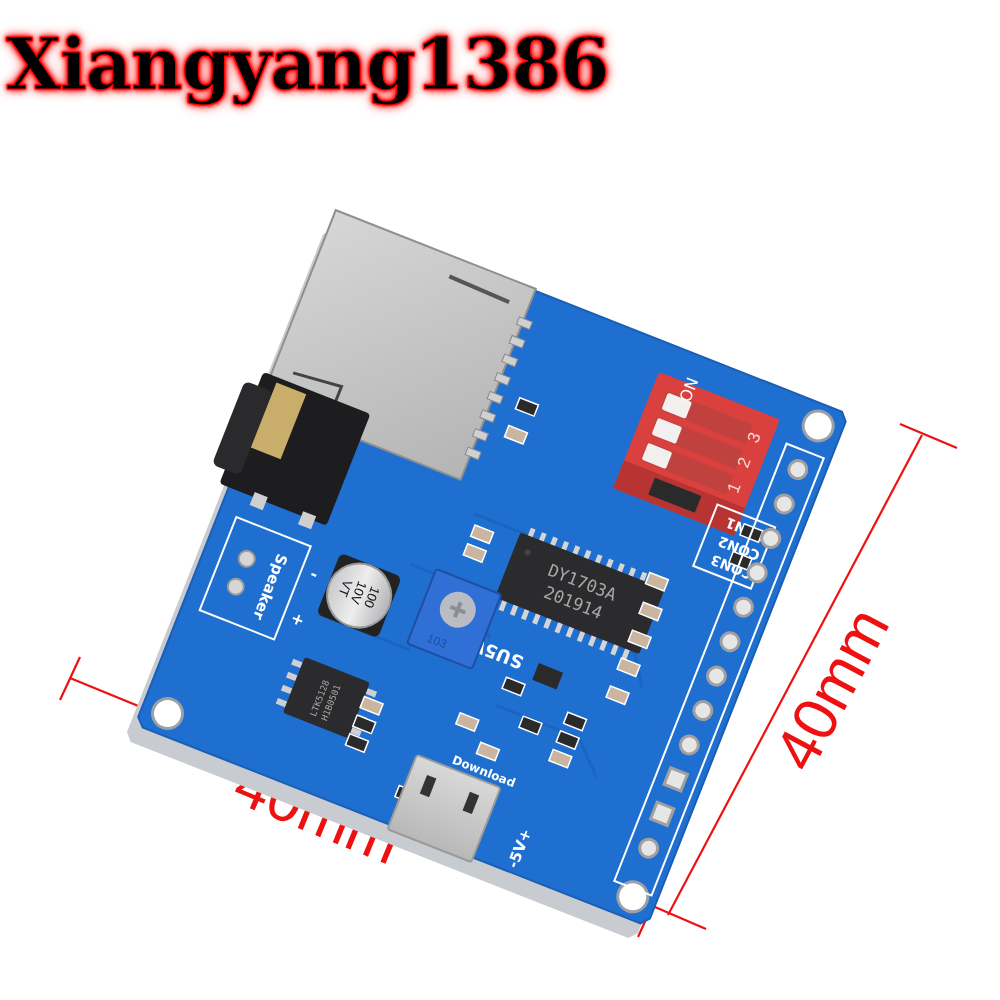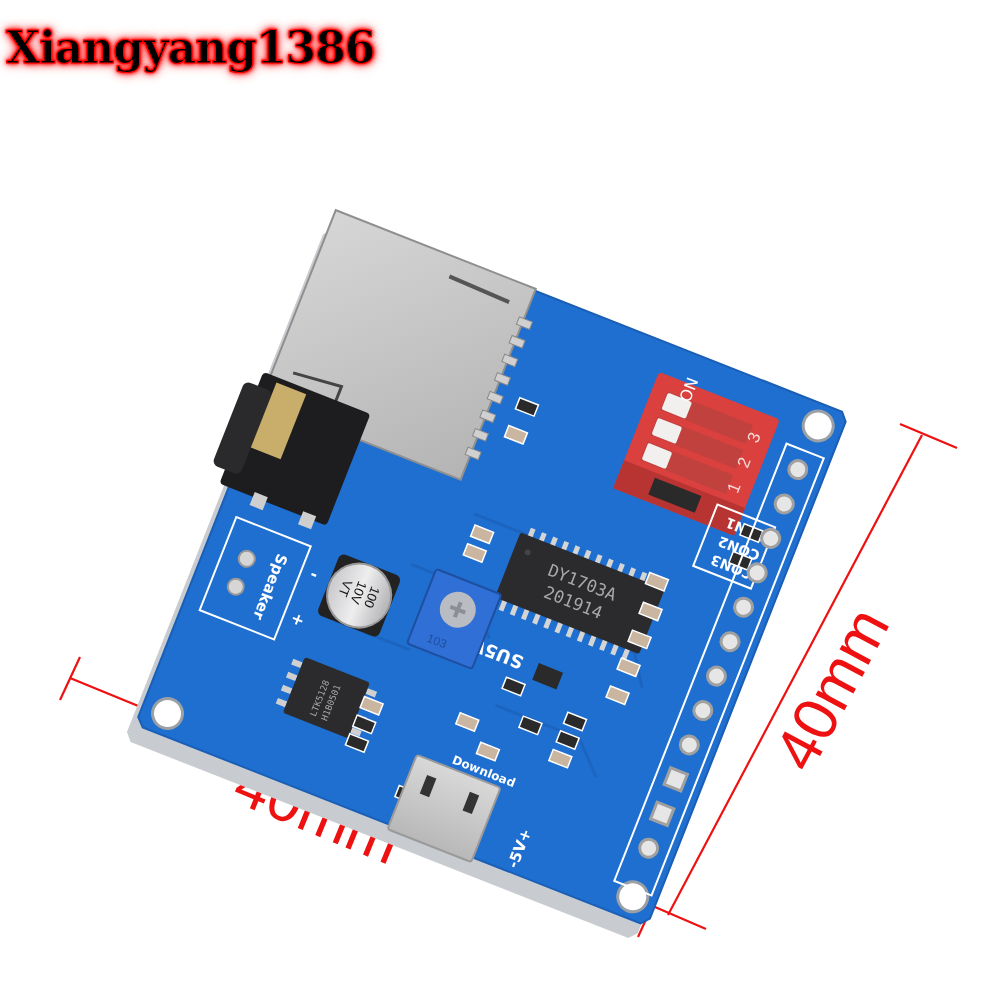--- a/index.html
+++ b/index.html
@@ -1,19 +1,19 @@
 <!DOCTYPE html>
 <html><head>
 <meta charset="utf-8">
 <style>
   html, body { margin:0; padding:0; background:#ffffff; }
   body { width:1000px; height:1000px; position:relative; overflow:hidden; font-family:"DejaVu Sans", sans-serif; }
   .watermark {
     position:absolute; left:6px; top:22px;
-    font-family:"DejaVu Serif", serif; font-weight:bold; font-size:44px;
+    font-family:"DejaVu Serif", serif; font-weight:bold; font-size:71px;
     color:#000; letter-spacing:-1px;
     text-shadow: 0 0 2px #ff1010, 0 0 3px #ff1010, 0 0 4px #ff1010, 0 0 6px #ff2020, 0 0 10px #ff5050, 0 0 14px #ff8080;
     -webkit-text-stroke: 1.2px #ff0000;
   }
   svg { position:absolute; left:0; top:0; }
   .dim-text { font-family:"Liberation Sans", sans-serif; fill:#ee1111; }
   .silk { font-family:"DejaVu Sans", sans-serif; fill:#ffffff; font-weight:bold; }
   .chip-text { font-family:"DejaVu Sans Mono", monospace; fill:#a8a8a8; }
 </style>
 </head>

